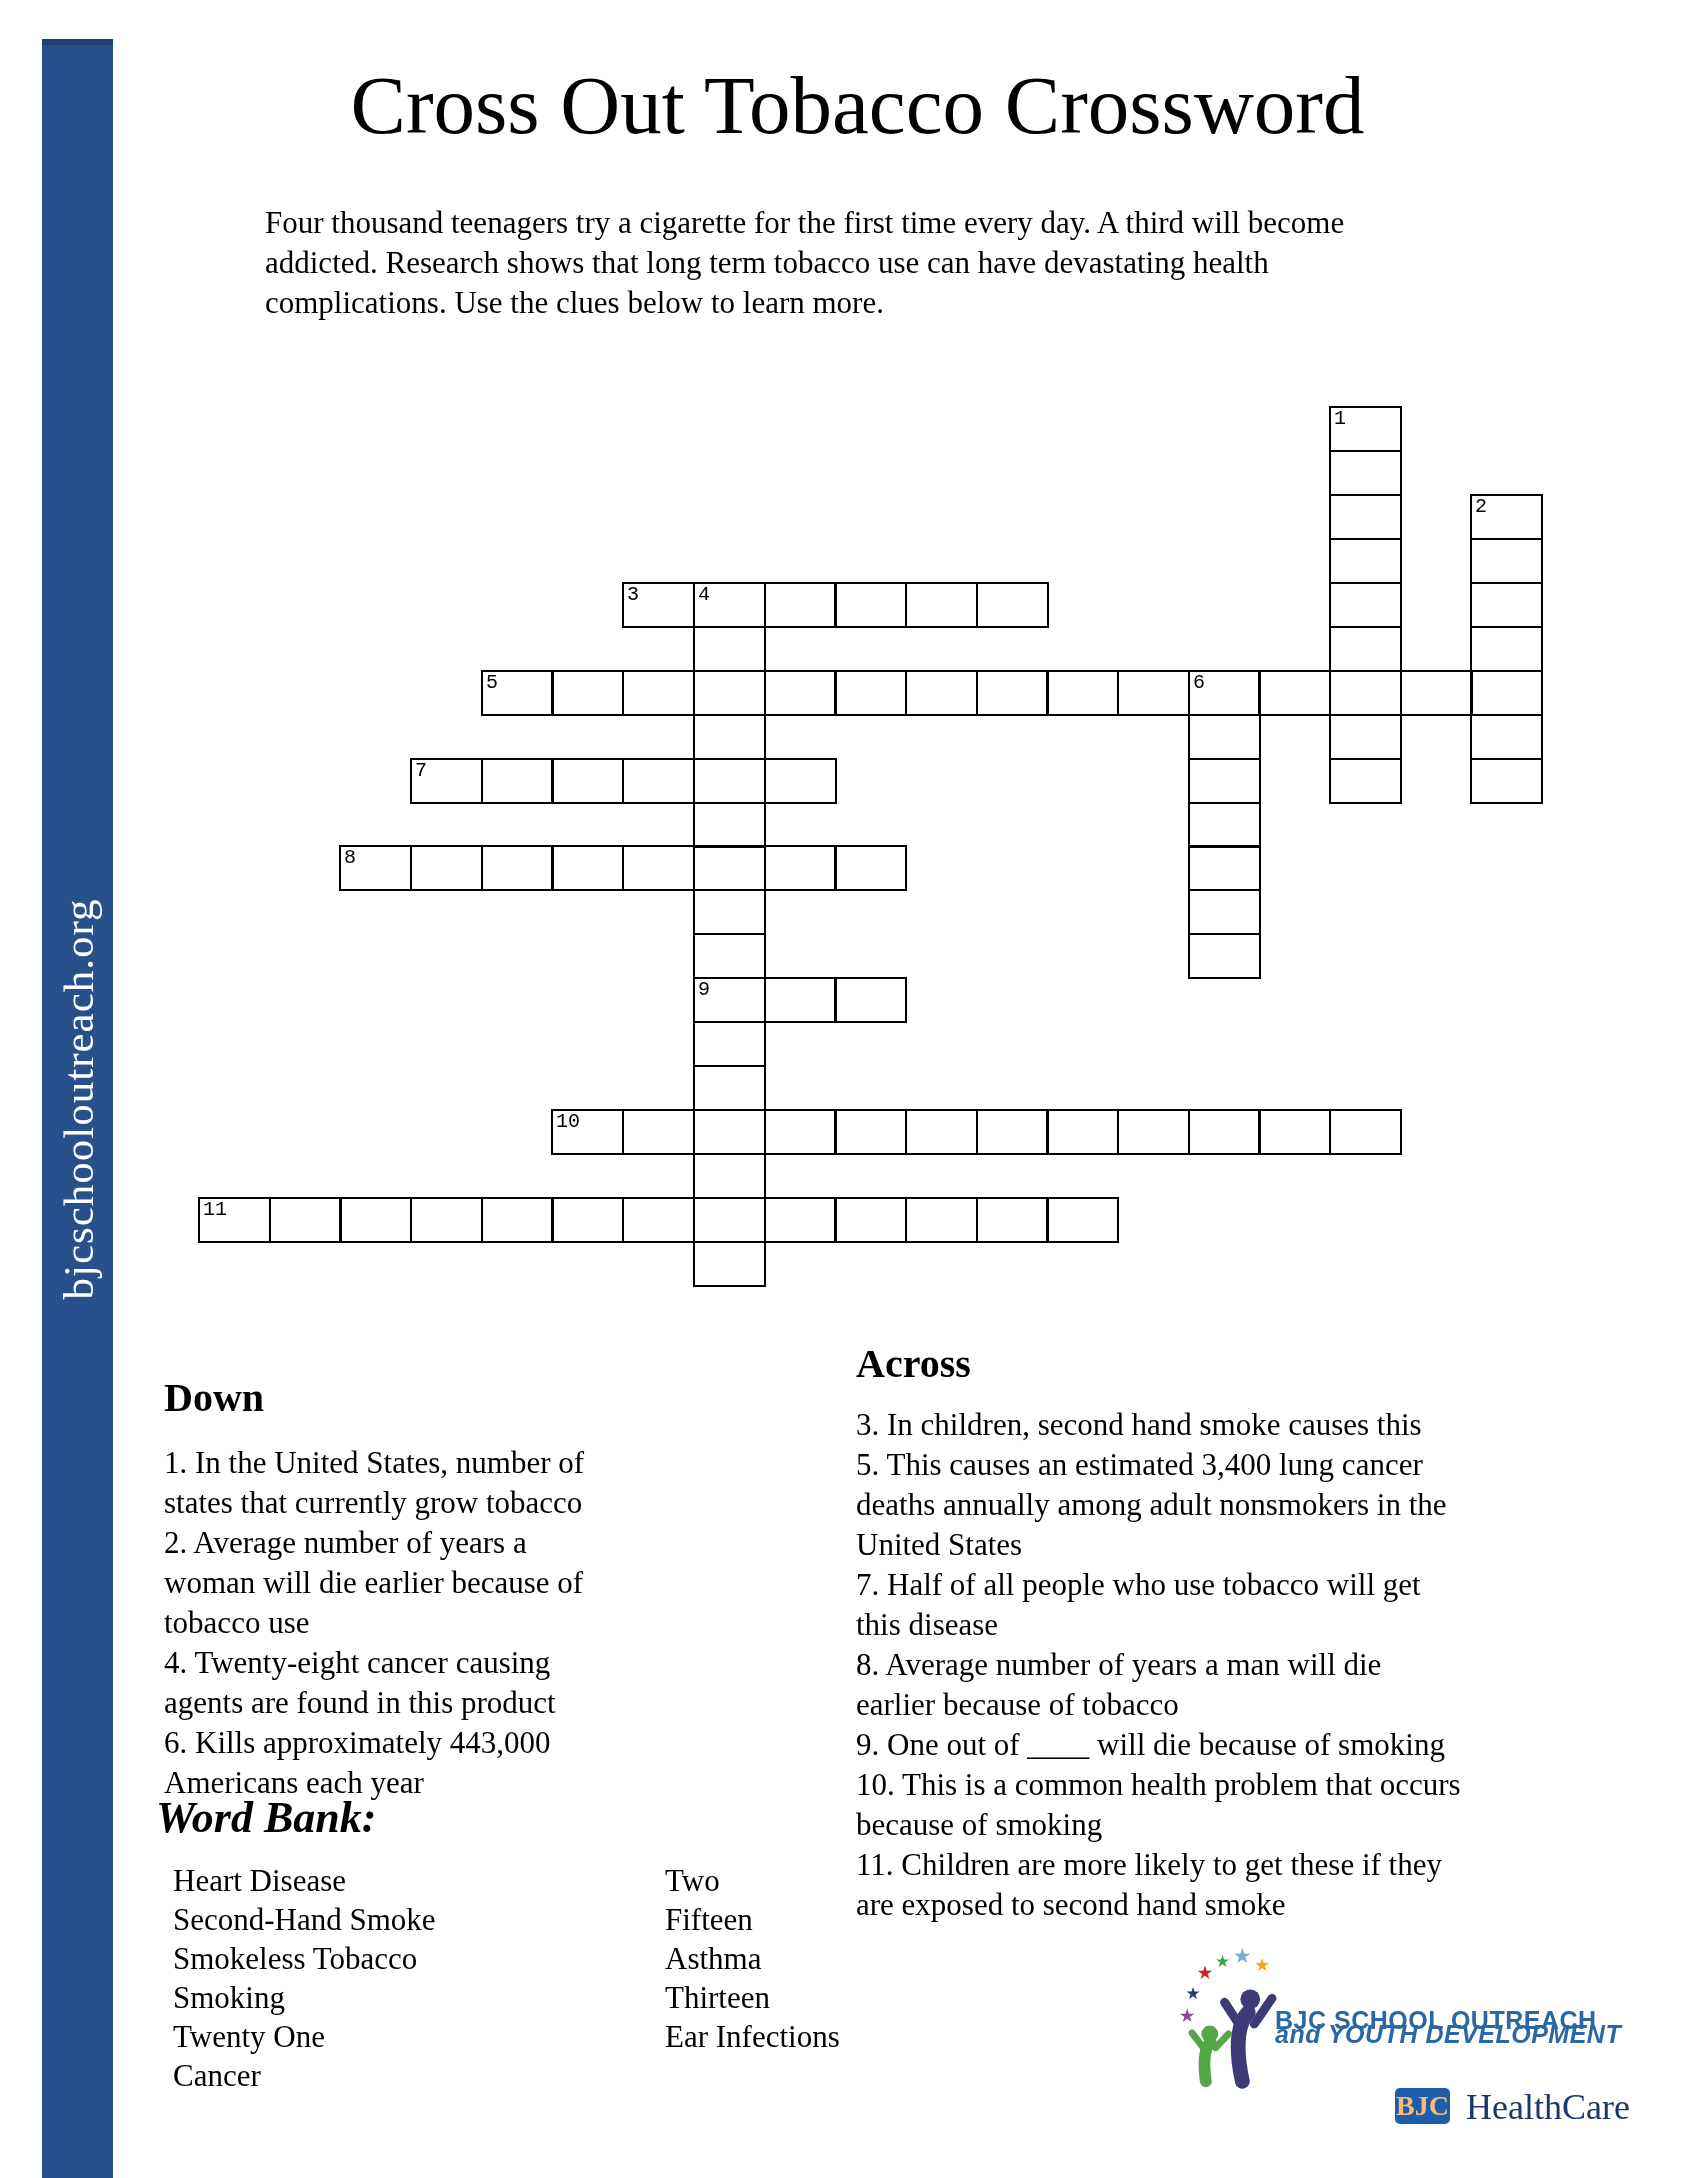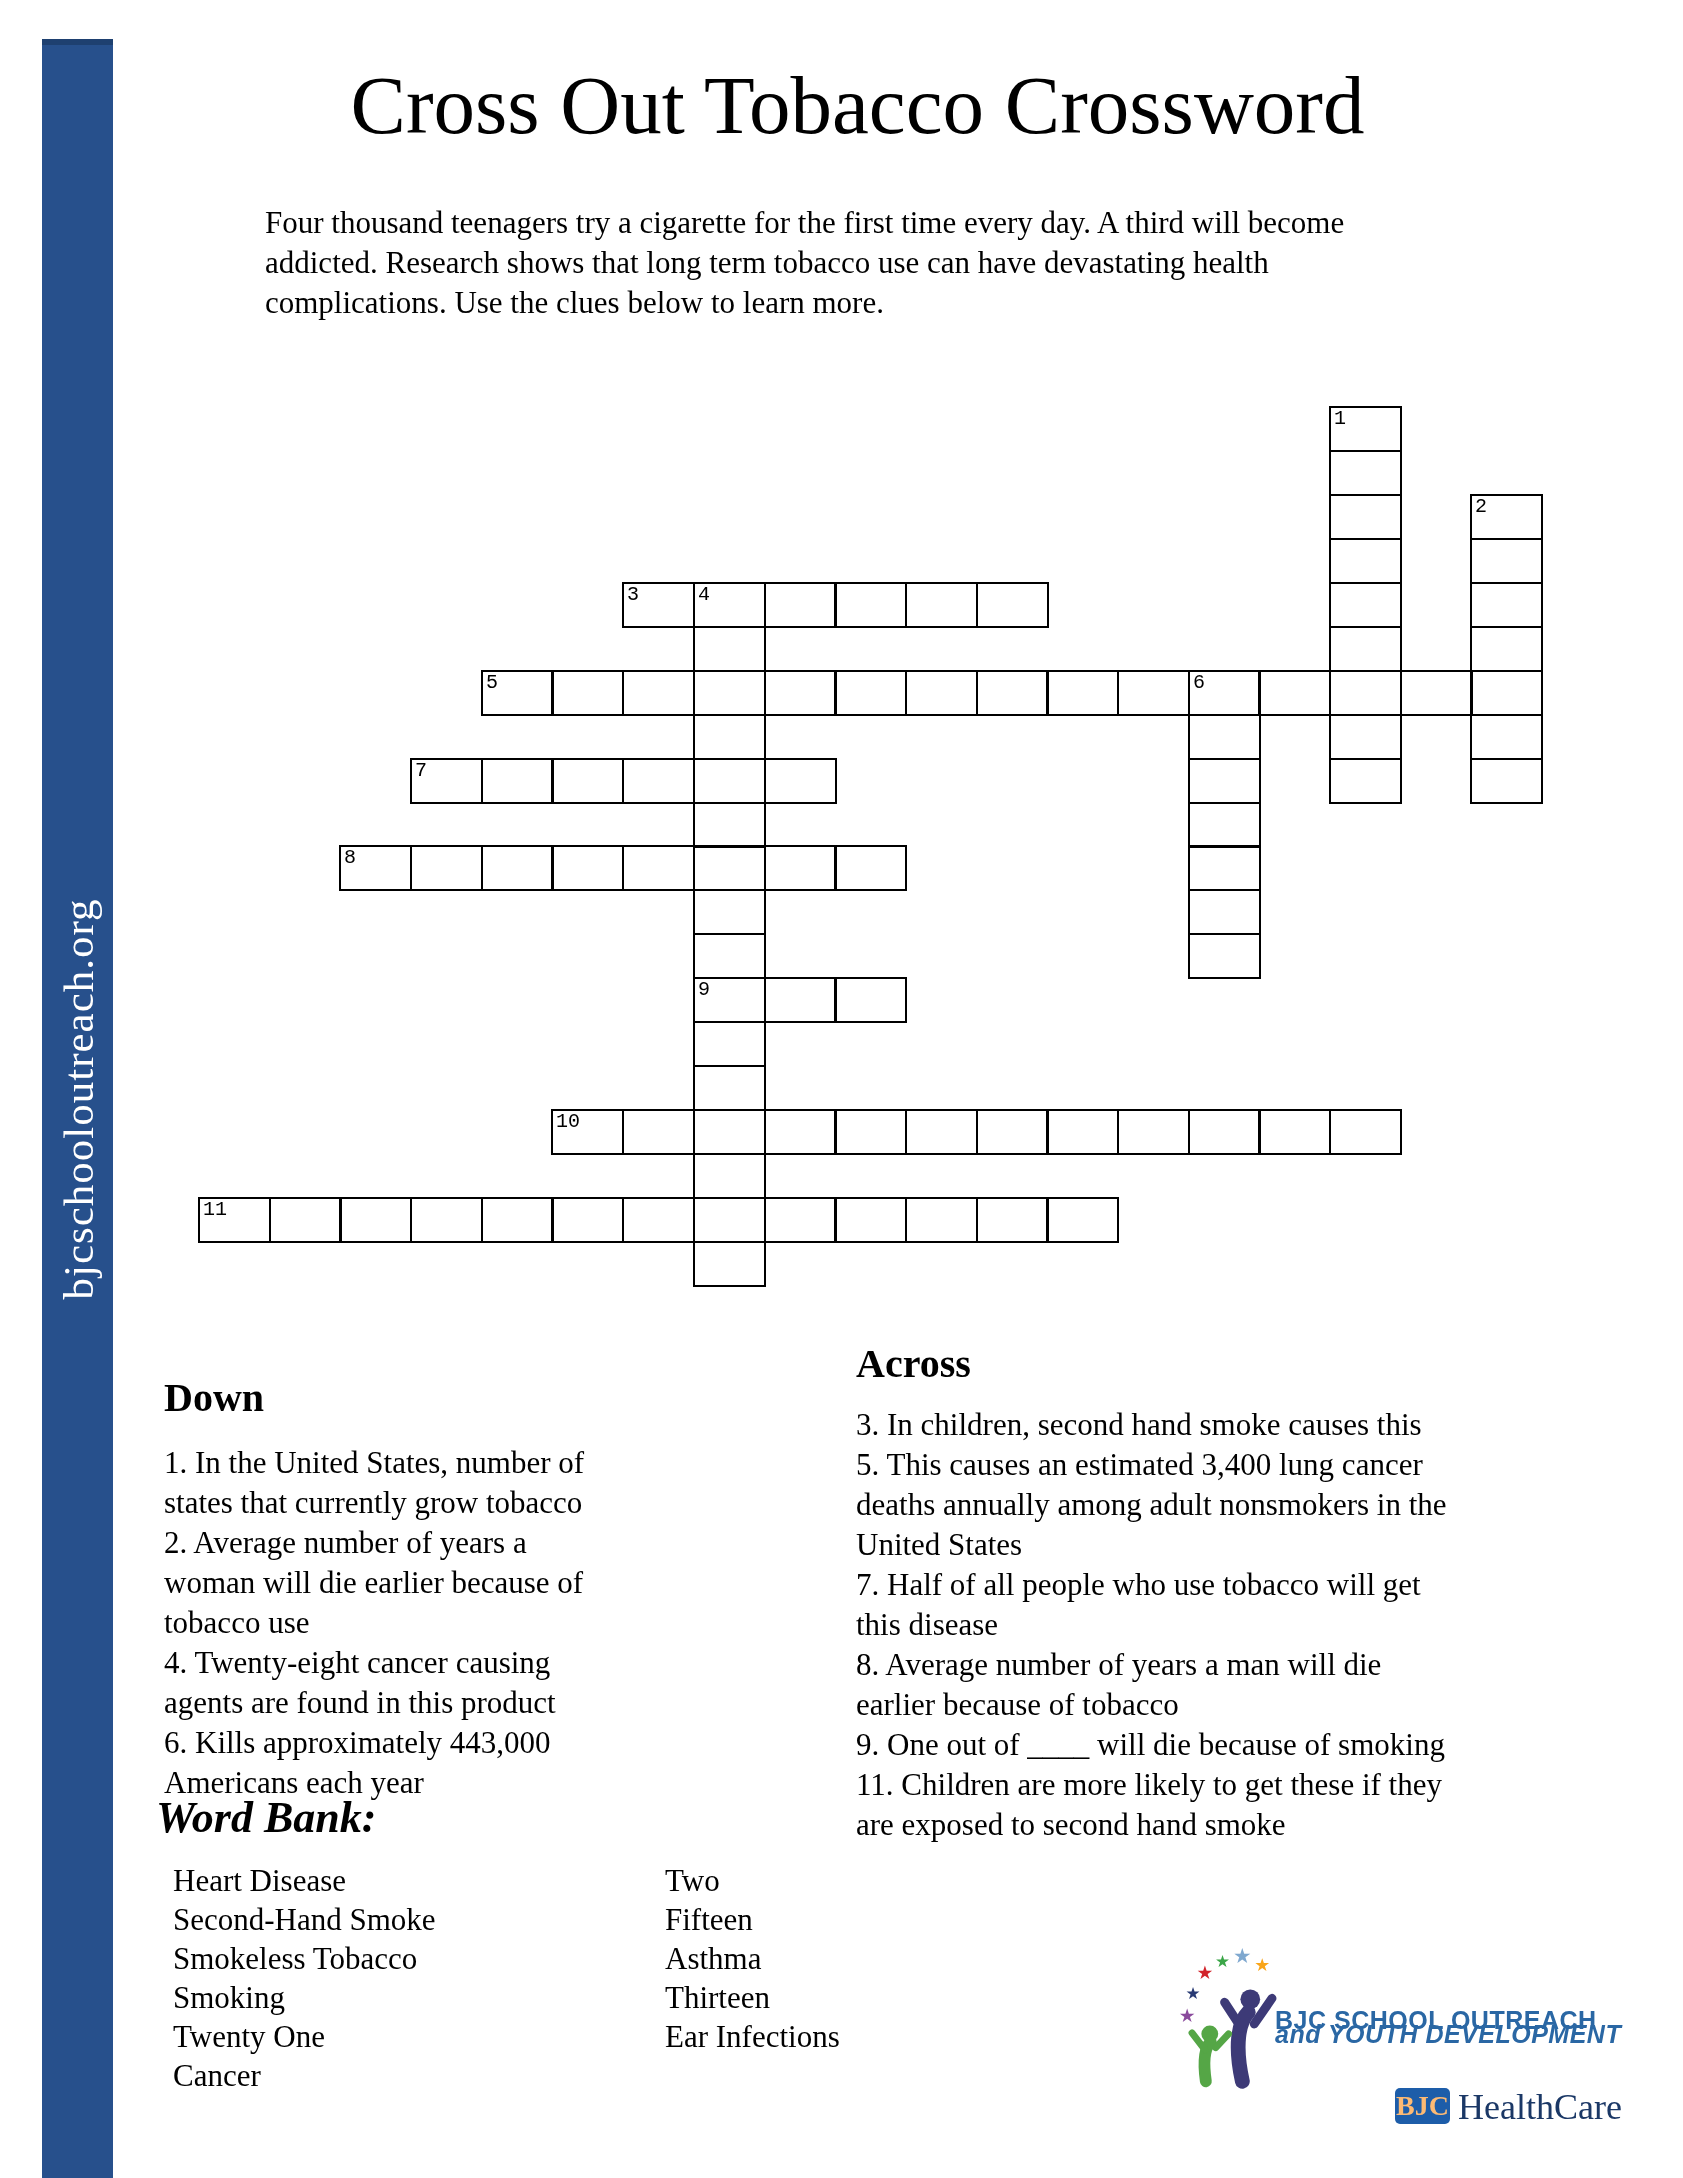--- a/index.html
+++ b/index.html
@@ -45,21 +45,21 @@
   
   .logo{position:absolute;left:1173px;top:1945px;width:475px;height:198px;}
   .logo-icon{position:absolute;left:0;top:0;}
   .logo-line{position:absolute;left:102px;white-space:nowrap;
         font-family:"Liberation Sans",sans-serif;font-weight:700;font-size:25px;letter-spacing:0.5px;}
   .logo-line1{top:61px;}
   .logo-line2{top:75px;font-style:italic;}
   .bjc-badge{position:absolute;left:222px;top:143px;width:55px;height:36px;border-radius:5px;
         display:flex;align-items:center;justify-content:center;}
   .bjc-badge span{color:#fdba74;font-family:"Liberation Serif",serif;font-weight:700;font-size:28px;}
-  .healthcare{position:absolute;left:285px;top:141px;font-family:"Liberation Serif",serif;
+  .healthcare{position:absolute;left:293px;top:141px;font-family:"Liberation Serif",serif;
         font-size:36px;white-space:nowrap;}
 </style>
 </head>
 <body>
 
 <div class="page">
 
   <div class="sidebar" style="background: rgb(39, 80, 140);">
     <div class="sidebar-cap" style="background: rgb(30, 64, 112);"></div>
     <div class="sidebar-text-wrap">
@@ -208,20 +208,21 @@
   </div>
 
   <div class="across-section">
     <h2 class="section-heading">Across</h2>
     <div class="across-list" id="across-list">
         <div class="clue">3. In children, second hand smoke causes this</div>
         <div class="clue">5. This causes an estimated 3,400 lung cancer deaths annually among adult nonsmokers in the United States</div>
         <div class="clue">7. Half of all people who use tobacco will get this disease</div>
         <div class="clue">8. Average number of years a man will die earlier because of tobacco</div>
         <div class="clue">9.  One out of ____ will die because of smoking</div>
+        <div class="clue">10. This is a common health problem that occurs because of smoking</div>
         <div class="clue">11.  Children are more likely to get these if they are exposed to second hand smoke</div>
       </div>
   </div>
 
   <h2 class="wordbank-heading">Word Bank:</h2>
   <div class="wb-col wb-col1" id="wb-col1">
       <div class="wb-item">Heart Disease</div>
       <div class="wb-item">Second-Hand Smoke</div>
       <div class="wb-item">Smokeless Tobacco</div>
       <div class="wb-item">Smoking</div>

